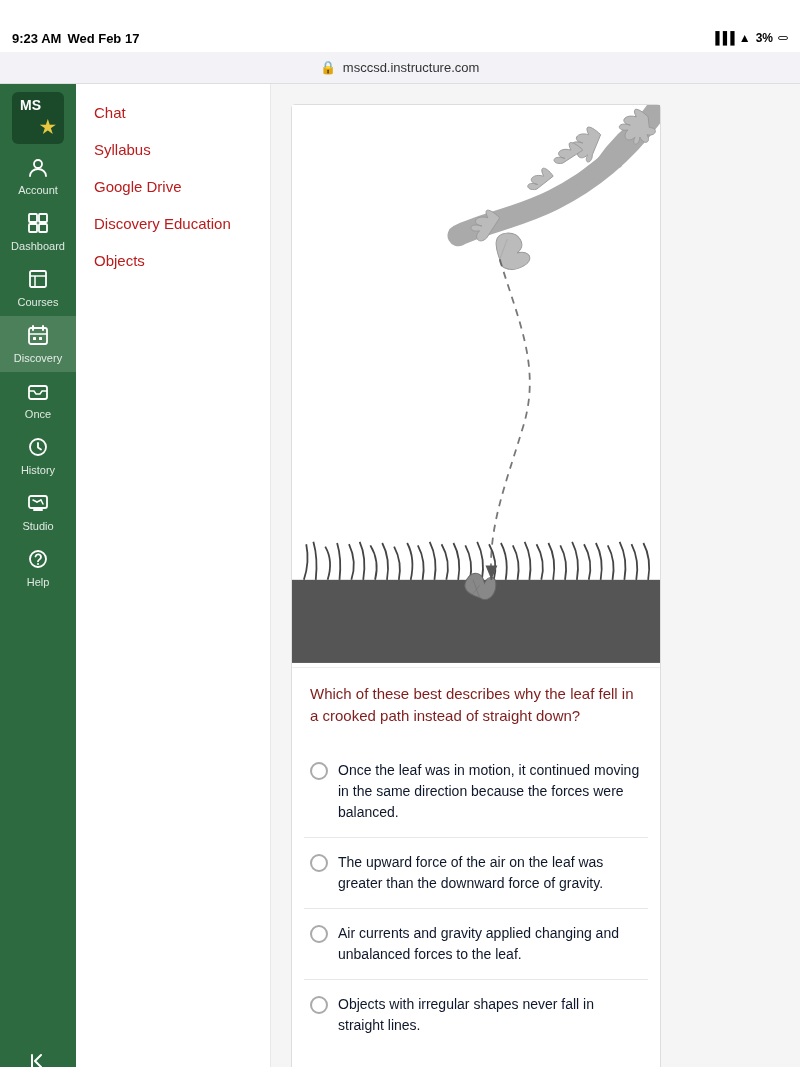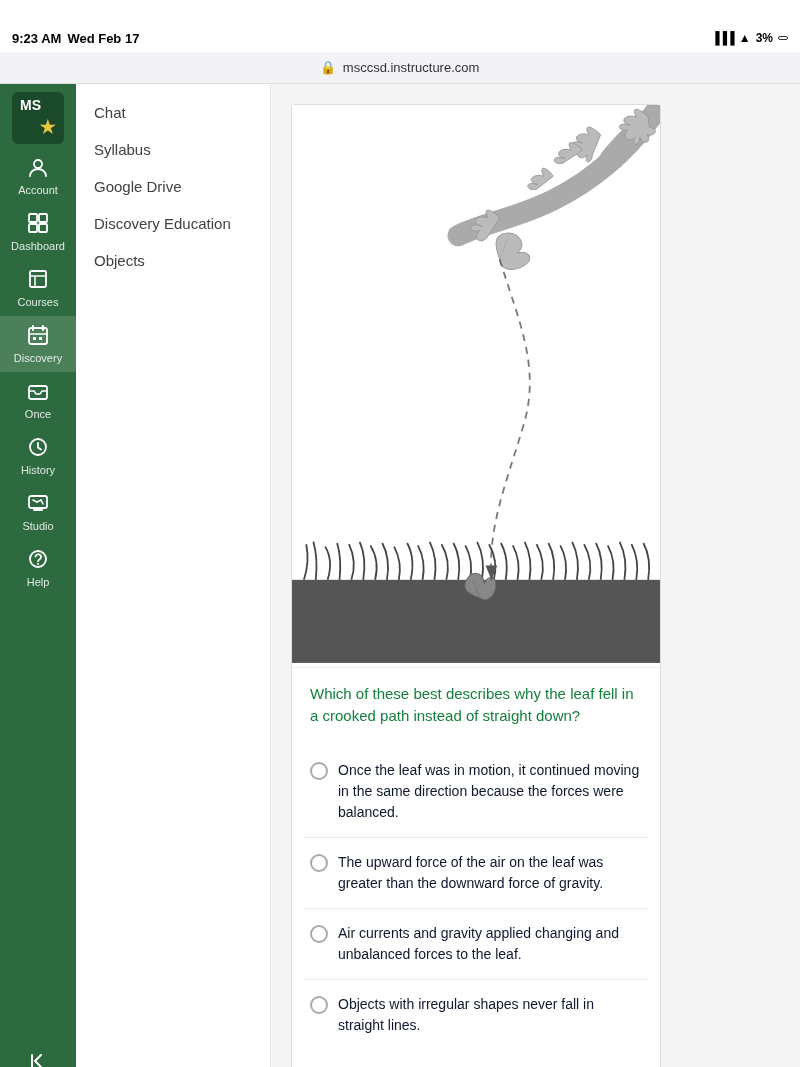--- a/index.html
+++ b/index.html
@@ -117,21 +117,21 @@
     .secondary-nav {
       width: 195px;
       background: #fff;
       border-right: 1px solid #e8e8e8;
       padding-top: 10px;
       flex-shrink: 0;
     }
     .secondary-nav a {
       display: block;
       padding: 10px 18px;
-      color: #404040;
+      color: #b91c1c;
       font-size: 15px;
       text-decoration: none;
     }
 
     
     .main-content {
       flex: 1;
       background: #f5f5f5;
       overflow-y: auto;
       padding: 20px;
@@ -155,21 +155,21 @@
 
     .leaf-illustration svg {
       width: 100%;
       height: auto;
     }
 
     .question-text {
       padding: 0 18px 18px;
       font-size: 15px;
       line-height: 1.5;
-      color: #15803d;
+      color: #7f1d1d;
     }
 
     .answer-options {
       padding: 0 12px;
     }
     .answer-option {
       display: flex;
       align-items: flex-start;
       gap: 10px;
       padding: 14px 6px;

